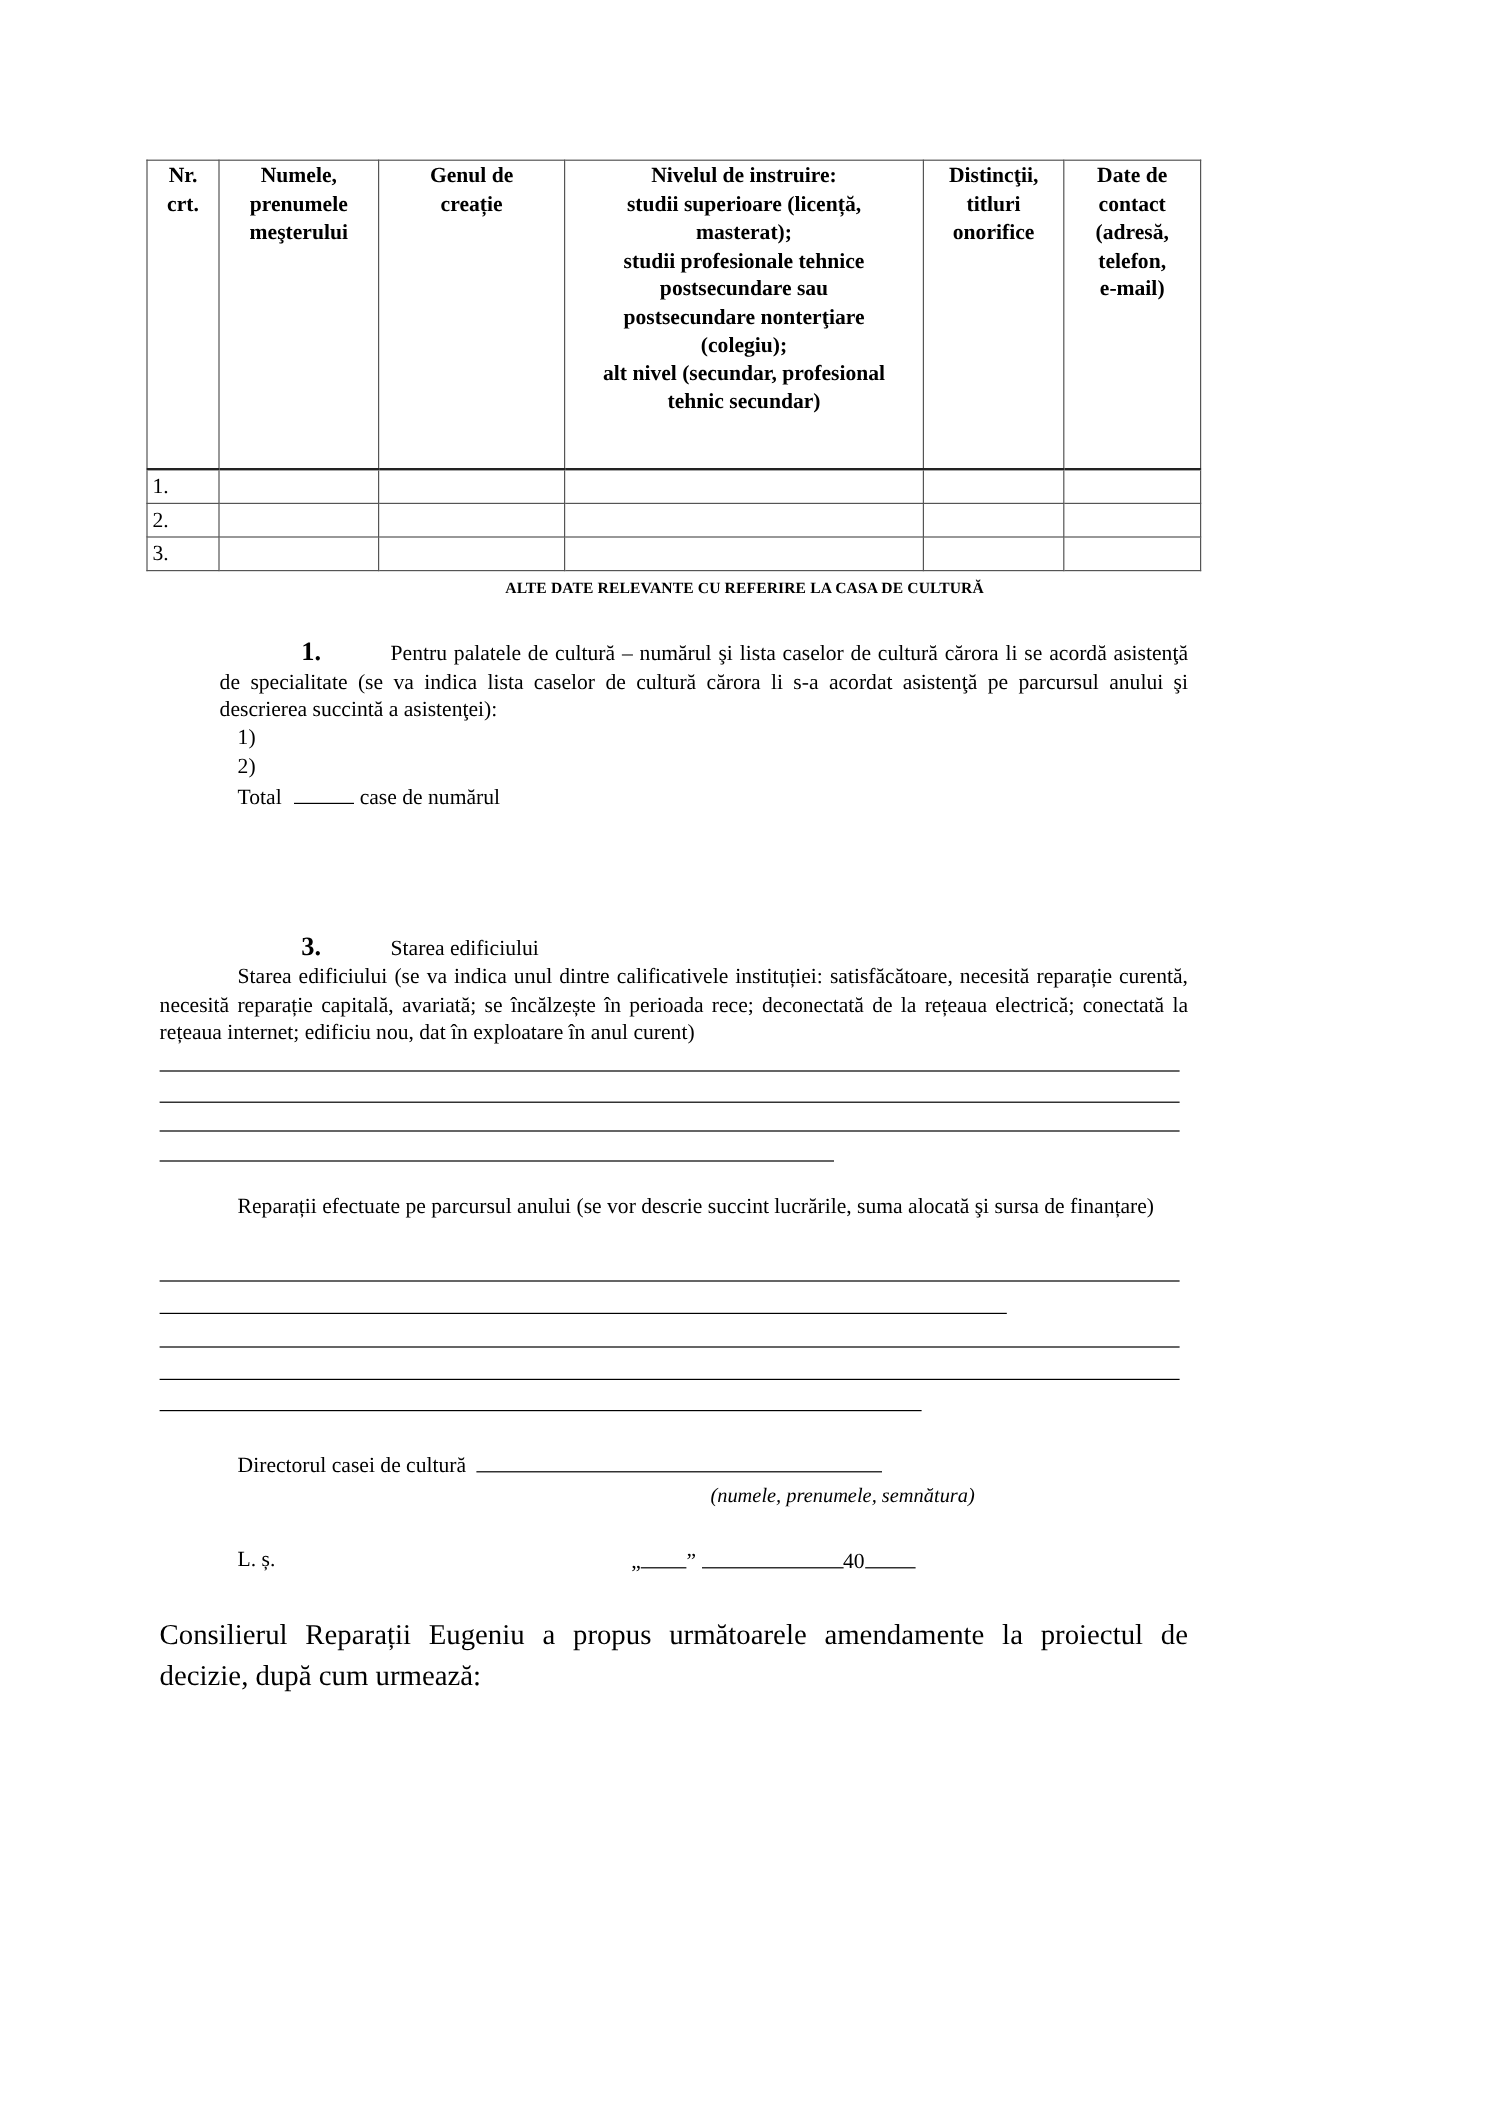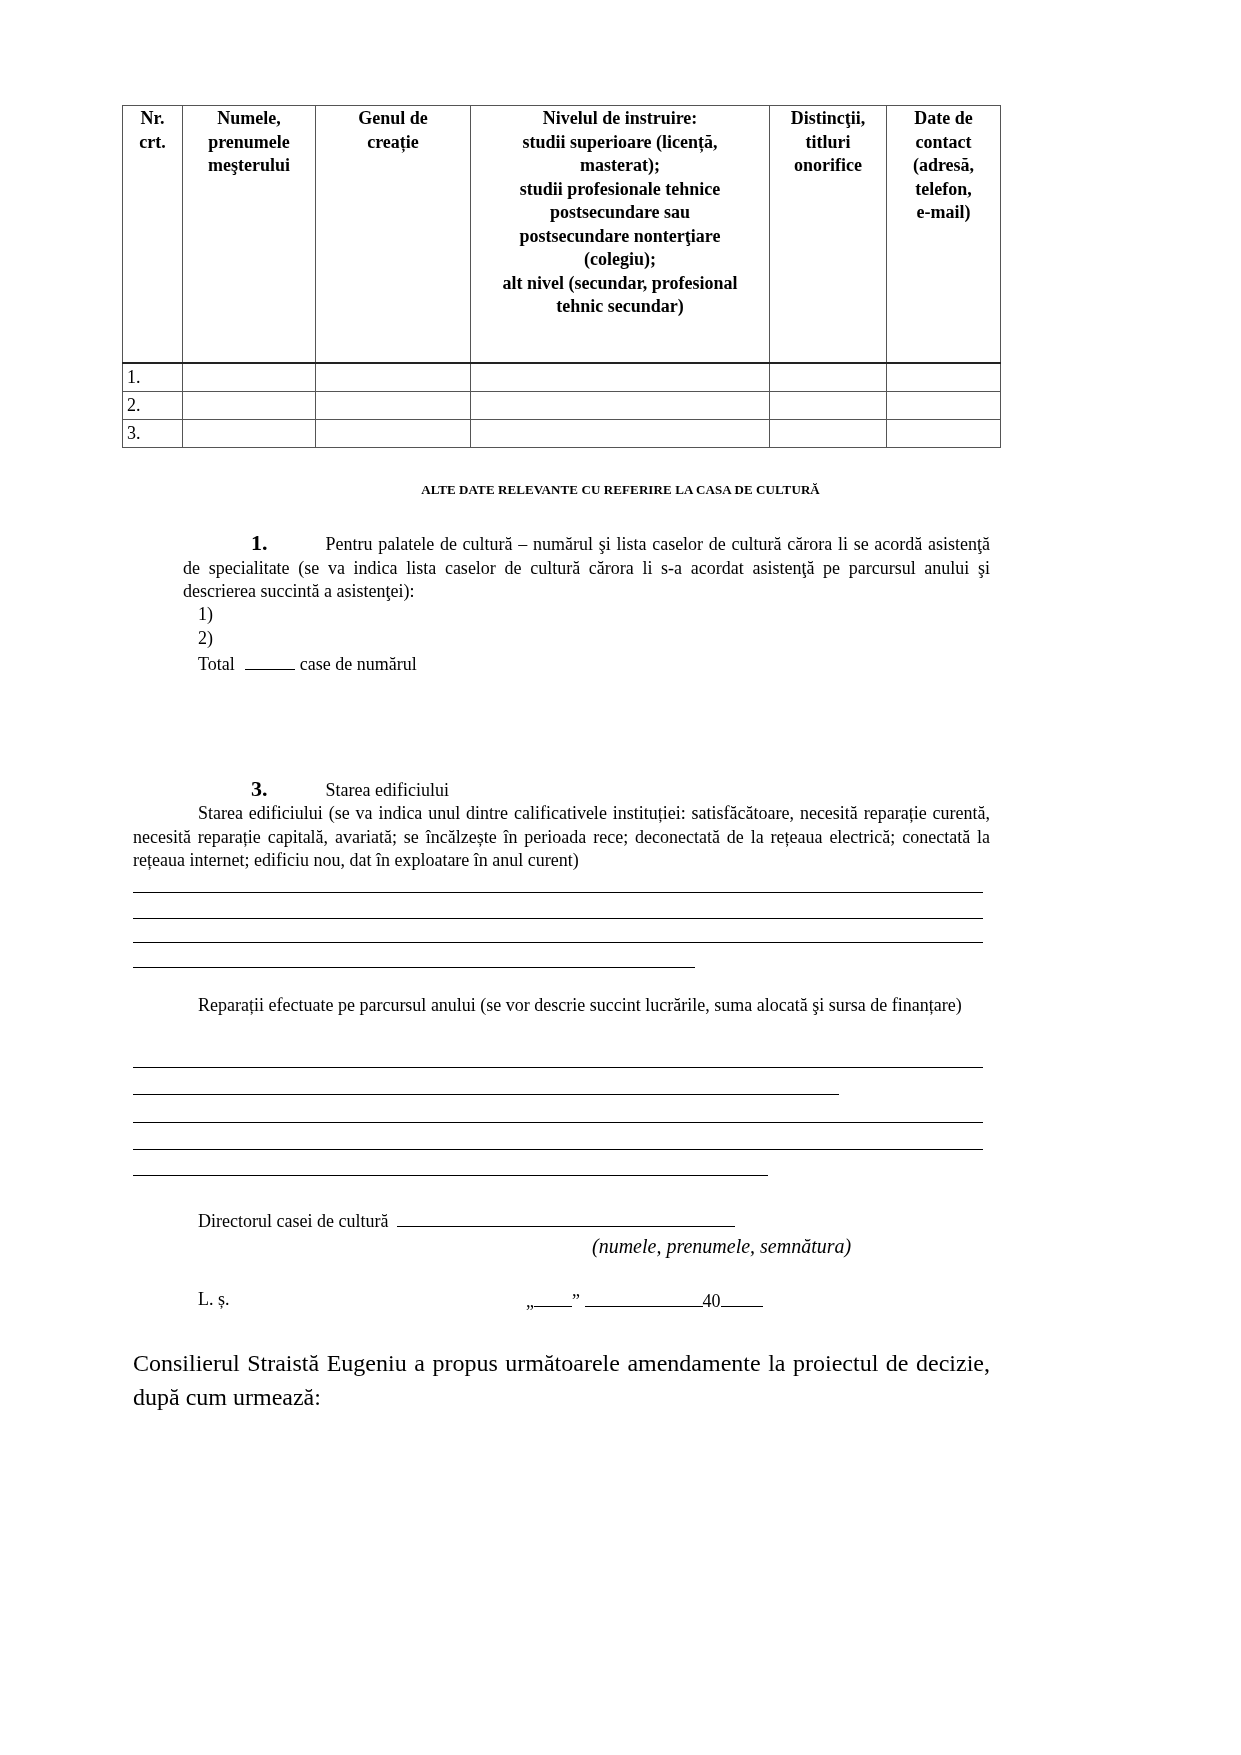--- a/index.html
+++ b/index.html
@@ -3,21 +3,21 @@
 <meta charset="utf-8">
 <style>
   html, body { margin: 0; padding: 0; background: #ffffff; }
   body { width: 1241px; height: 1755px; position: relative; overflow: hidden;
          font-family: "Liberation Serif", "DejaVu Serif", serif; color: #000; }
   .page { position: absolute; left: 0; top: 0; width: 1241px; height: 1755px; }
 
   table.meseri { position: absolute; left: 122px; top: 105px; width: 879px;
                  border-collapse: collapse; font-size: 18px; }
   table.meseri th, table.meseri td { border: 1px solid #555; padding: 0 4px; }
-  table.meseri { border: 1.5px solid #222; }
+  table.meseri { border: 1.5px solid #222; margin-top: 28px; }
   table.meseri th { font-weight: bold; text-align: center; vertical-align: top;
                     line-height: 23.5px; height: 255px; padding-top: 1px; }
   table.meseri td { height: 27px; font-size: 18px; vertical-align: middle; }
   table.meseri tr.first-row td { border-top: 2px solid #222; }
 
   .abs { position: absolute; }
   .title-sec { left: 0; width: 1241px; top: 482px; text-align: center; font-weight: bold;
                font-size: 13px; letter-spacing: 0.1px; }
   .para { font-size: 18px; line-height: 23.5px; text-align: justify; }
   .num { font-weight: bold; font-size: 22px; }
@@ -99,23 +99,23 @@
   <div class="line" style="left:133px; top:1067px; width:850px;"></div>
   <div class="line" style="left:133px; top:1094px; width:706px;"></div>
   <div class="line" style="left:133px; top:1122px; width:850px;"></div>
   <div class="line" style="left:133px; top:1149px; width:850px;"></div>
   <div class="line" style="left:133px; top:1175px; width:635px;"></div>
 
   <div class="abs para" style="left:198px; top:1208px;">
     <span>Directorul casei de cultură</span>
     <span class="blank" style="width:338px; margin-left:4px;"></span>
   </div>
-  <div class="abs para italic" style="left:592px; top:1235px; font-size:20px;">(numele, prenumele, semnătura)</div>
+  <div class="abs para italic" style="left:592px; top:1235px; font-size:17px;">(numele, prenumele, semnătura)</div>
 
   <div class="abs para" style="left:198px; top:1288px;">L. ș.</div>
   <div class="abs para" style="left:526px; top:1288px;">
     <span>„</span><span class="blank" style="width:38px;"></span><span>”</span>
     <span class="blank" style="width:118px;"></span><span>40</span><span class="blank" style="width:42px;"></span>
   </div>
 
-  <div class="abs final" style="left:133px; top:1346px; width:857px;">Consilierul Straistă Eugeniu a propus următoarele amendamente la proiectul de decizie, după cum urmează:</div>
+  <div class="abs final" style="left:133px; top:1346px; width:857px;">Consilierul Reparații Eugeniu a propus următoarele amendamente la proiectul de decizie, după cum urmează:</div>
 
 </div>
 
 </body></html>

